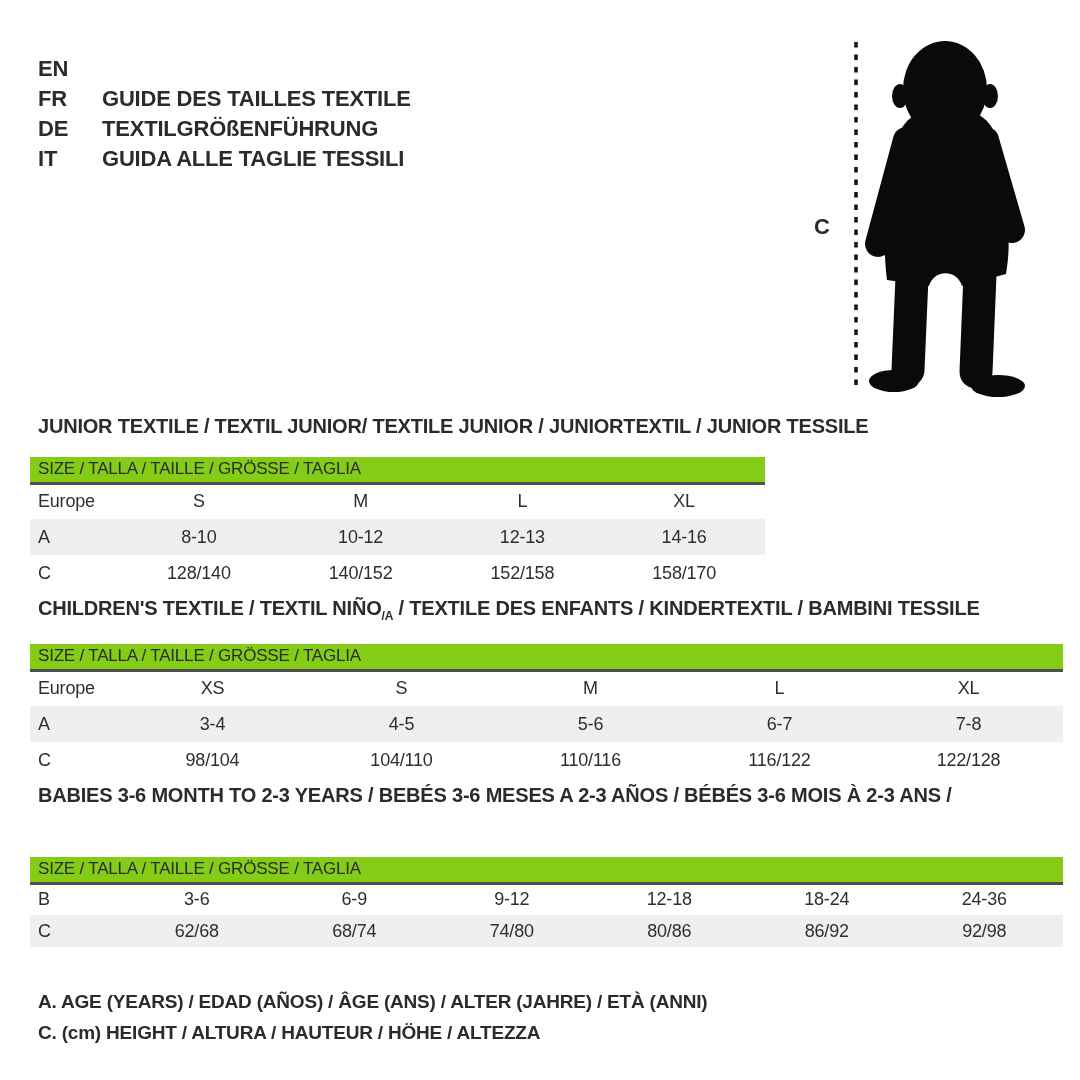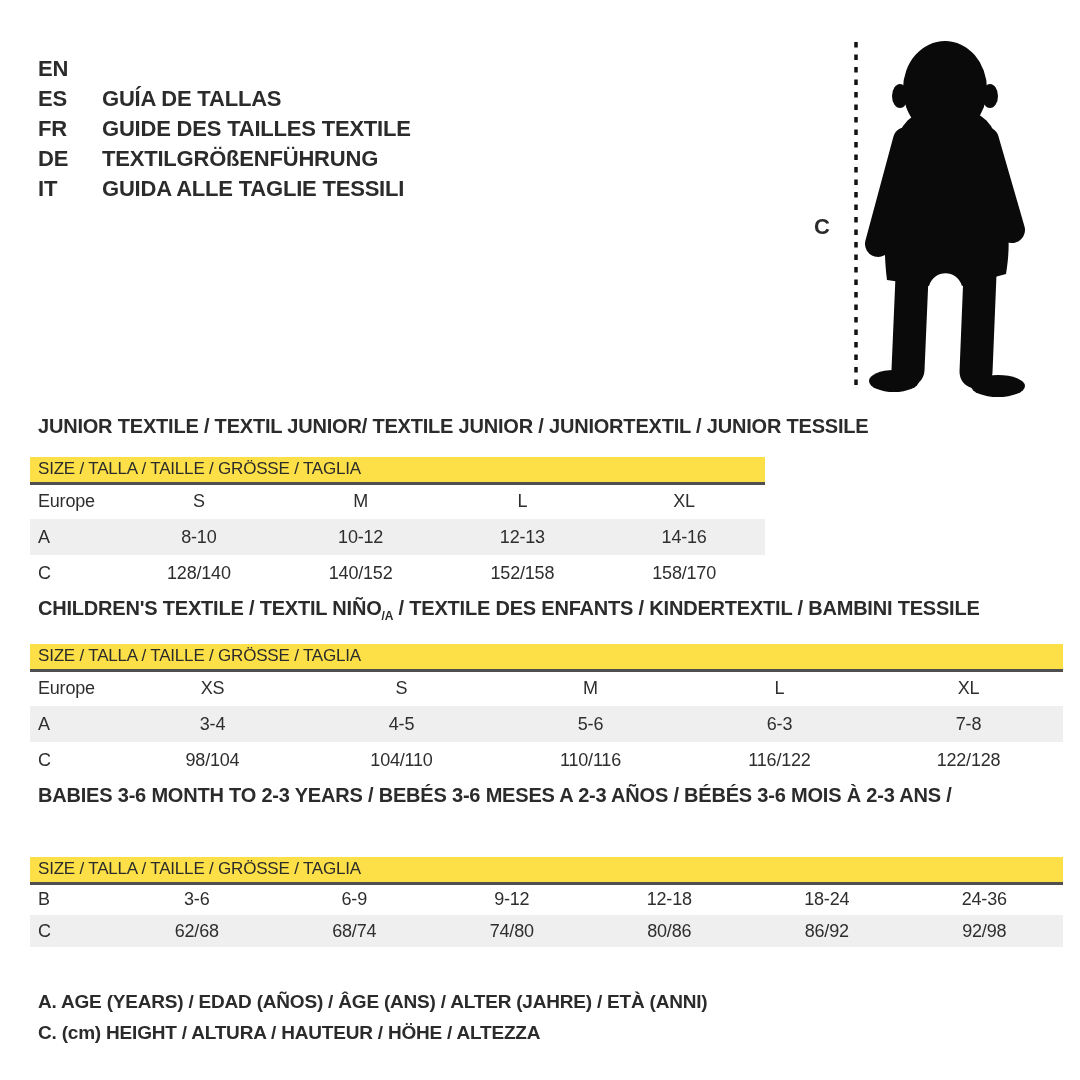--- a/index.html
+++ b/index.html
@@ -38,41 +38,37 @@
   .tbl-children { top: 620px; width: 1033px; }
   .tbl-babies   { top: 833px; width: 1033px; }
   .size-table td {
     padding: 0; height: 36px; font-size: 18px;
     text-align: center; vertical-align: middle; color: #2e2e2e;
   }
   .tbl-babies td { height: 32px; }
   .size-table td.lbl { text-align: left; padding-left: 8px; }
   .size-table tr.hdr td {
     text-align: left; padding-left: 8px;
-    background: #fde047; border-bottom: 3px solid #4f4f4f;
+    background: #84cc16; border-bottom: 3px solid #4f4f4f;
     font-size: 17px; height: 26px; color: #2b2b2b;
   }
   .size-table tr.shaded td { background: #efefef; }
   col.col-label { width: 88px; }
 
   
   .footnotes { position: absolute; left: 38px; top: 962px; font-weight: bold; font-size: 19px; line-height: 31px; }
 </style>
 </head>
 <body>
 
 <div class="page">
 
   <div class="lang-block">
     <div class="lang-row">
       <span class="lang-code">EN</span>
-    </div>
-    <div class="lang-row">
-      <span class="lang-code">ES</span>
-      <span class="lang-label">GUÍA DE TALLAS</span>
     </div>
     <div class="lang-row">
       <span class="lang-code">FR</span>
       <span class="lang-label">GUIDE DES TAILLES TEXTILE</span>
     </div>
     <div class="lang-row">
       <span class="lang-code">DE</span>
       <span class="lang-label">TEXTILGRÖßENFÜHRUNG</span>
     </div>
     <div class="lang-row">
@@ -159,21 +155,21 @@
       <td>S</td>
       <td>M</td>
       <td>L</td>
       <td>XL</td>
     </tr>
     <tr class="shaded">
       <td class="lbl">A</td>
       <td>3-4</td>
       <td>4-5</td>
       <td>5-6</td>
-      <td>6-3</td>
+      <td>6-7</td>
       <td>7-8</td>
     </tr>
     <tr>
       <td class="lbl">C</td>
       <td>98/104</td>
       <td>104/110</td>
       <td>110/116</td>
       <td>116/122</td>
       <td>122/128</td>
     </tr>

